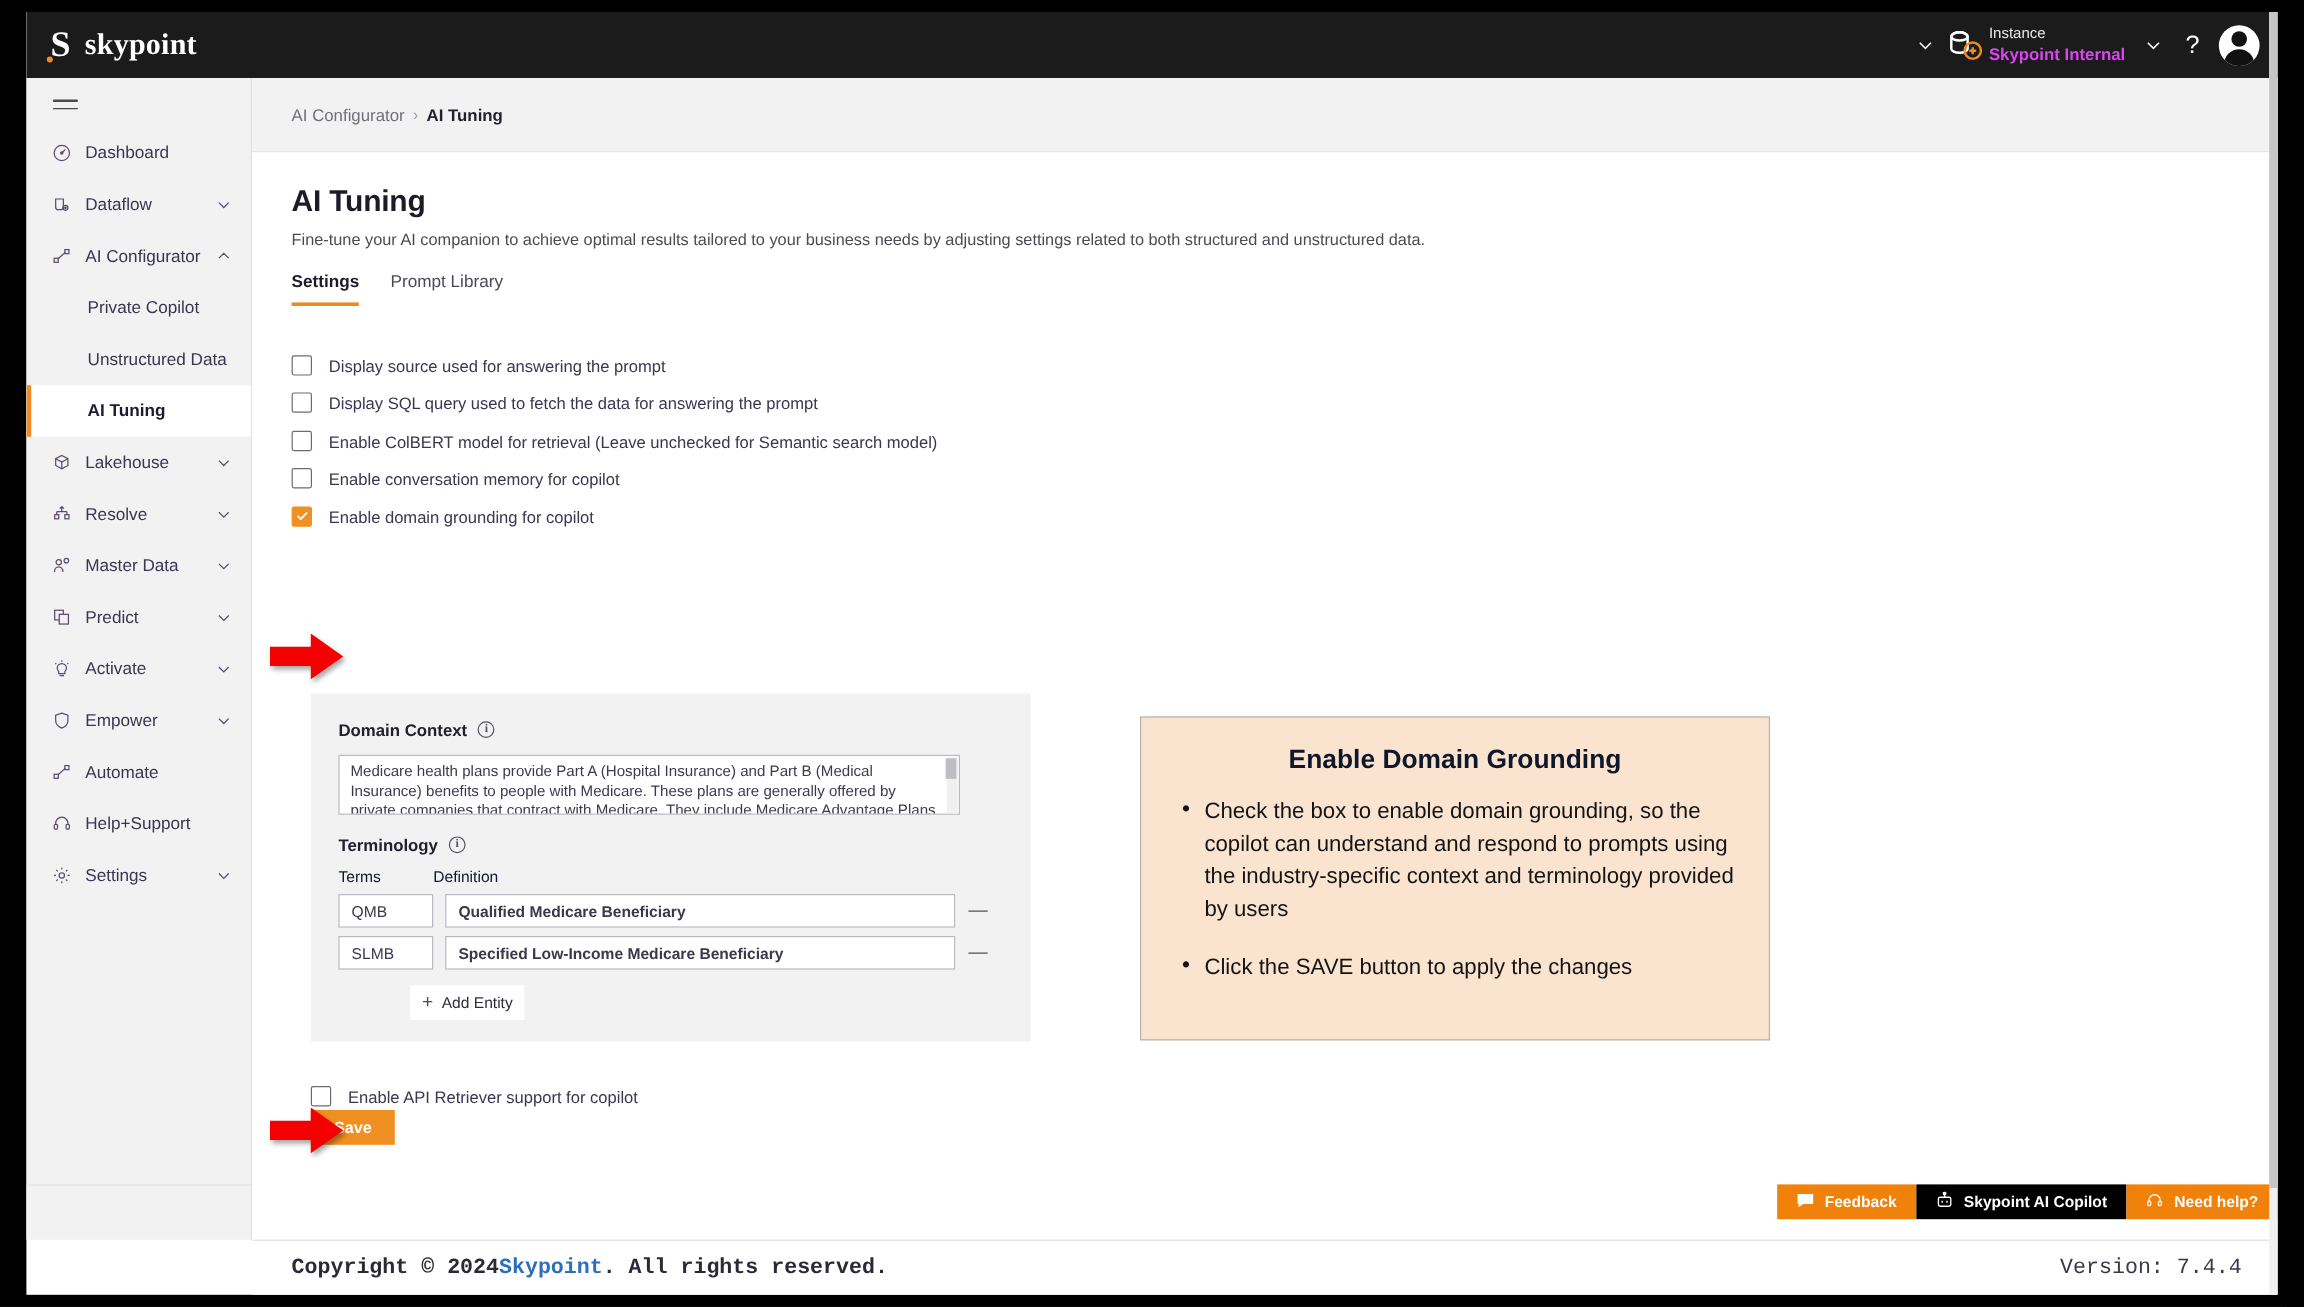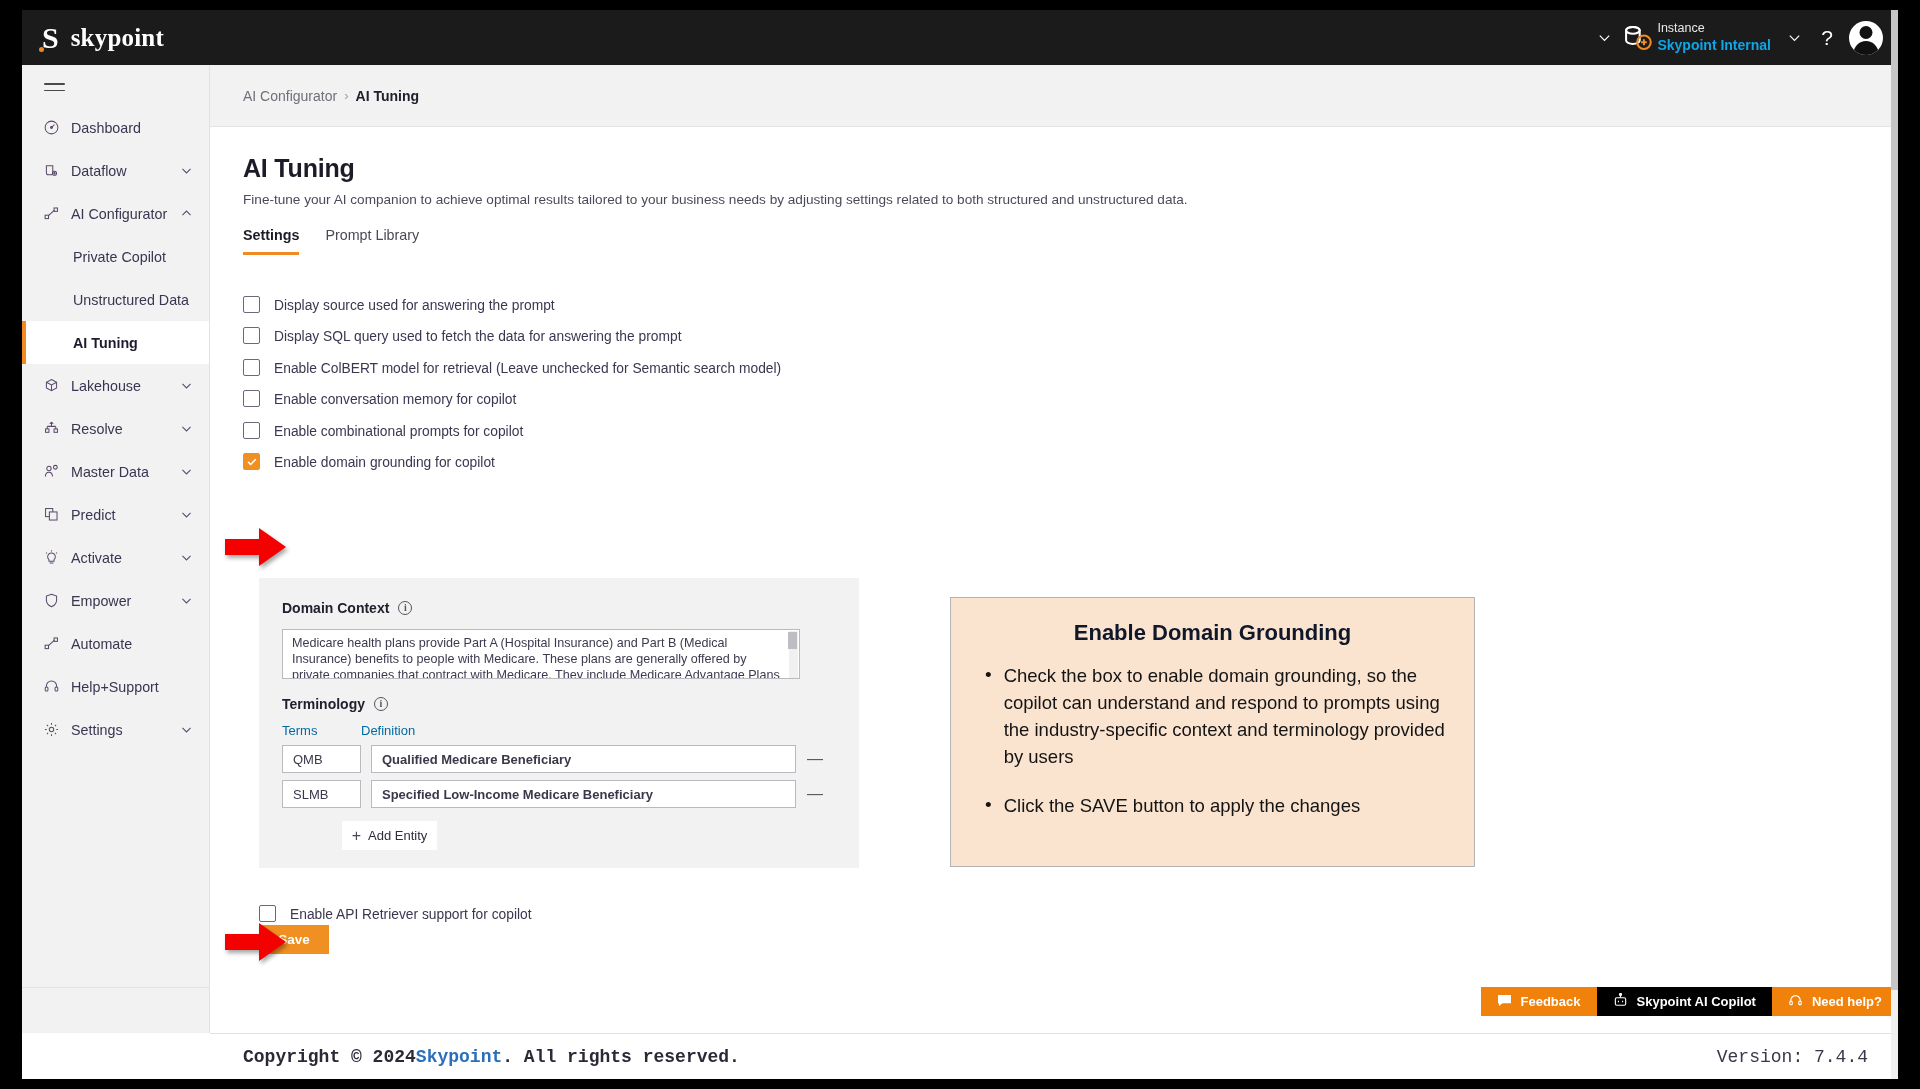--- a/index.html
+++ b/index.html
@@ -48,21 +48,21 @@
   .chev {
     width: 34px; height: 55px; display: flex; align-items: center; justify-content: center;
   }
   .chev svg { width: 15px; height: 15px; }
   .inst-icon { width: 34px; display:flex; align-items:center; justify-content:center; }
   .instance-block {
     display: flex; flex-direction: column; justify-content: center;
     color: #fff; padding: 0 6px 0 2px; line-height: 1.25;
   }
   .instance-label { font-size: 12.5px; color: #e9e9e9; }
-  .instance-value { font-size: 14px; font-weight: 700; color: #0ea5e9; }
+  .instance-value { font-size: 14px; font-weight: 700; color: #d946ef; }
   .qmark {
     width: 32px; height: 55px; display:flex; align-items:center; justify-content:center;
     color: #fff; font-size: 21px;
   }
   .avatar {
     width: 34px; height: 34px; border-radius: 50%;
     background: #fff; margin-left: 6px;
     display: flex; align-items: flex-end; justify-content: center;
     overflow: hidden; position: relative;
   }
@@ -193,21 +193,21 @@
     position: absolute; right: 1px; top: 1px;
     width: 9px; height: 17px; background: #bdbdc4;
   }
   .term-head {
     display: flex; align-items: center; gap: 9px;
     padding: 17px 0 0 23px;
     font-size: 14px; font-weight: 700; color: #22202e;
   }
   .term-cols {
     display: flex; padding: 11px 0 0 23px;
-    font-size: 13px; color: #0369a1;
+    font-size: 13px; color: #0f172a;
   }
   .term-col-a { width: 79px; }
   .term-row {
     display: flex; align-items: center; gap: 10px;
     padding: 7px 0 0 23px;
   }
   .t-in {
     height: 28px; border: 1px solid #b9b9c0; background: #fff;
     display: flex; align-items: center; padding-left: 10px;
     font-size: 13px; color: #3a384a;
@@ -544,24 +544,20 @@
       </div>
       <div class="check-row">
         <span class="cbox"></span>
         <span class="check-label">Enable ColBERT model for retrieval (Leave unchecked for Semantic search model)</span>
       </div>
       <div class="check-row">
         <span class="cbox"></span>
         <span class="check-label">Enable conversation memory for copilot</span>
       </div>
       <div class="check-row">
-        <span class="cbox"></span>
-        <span class="check-label">Enable combinational prompts for copilot</span>
-      </div>
-      <div class="check-row">
         <span class="cbox checked">
           <svg viewBox="0 0 16 16" fill="none" stroke="#ffffff" stroke-width="2" stroke-linecap="round" stroke-linejoin="round">
               <path d="M3.2 8.4l3 3 6.4-6.6"></path>
             </svg>
         </span>
         <span class="check-label">Enable domain grounding for copilot</span>
       </div>
     </div>
   </div>
 

